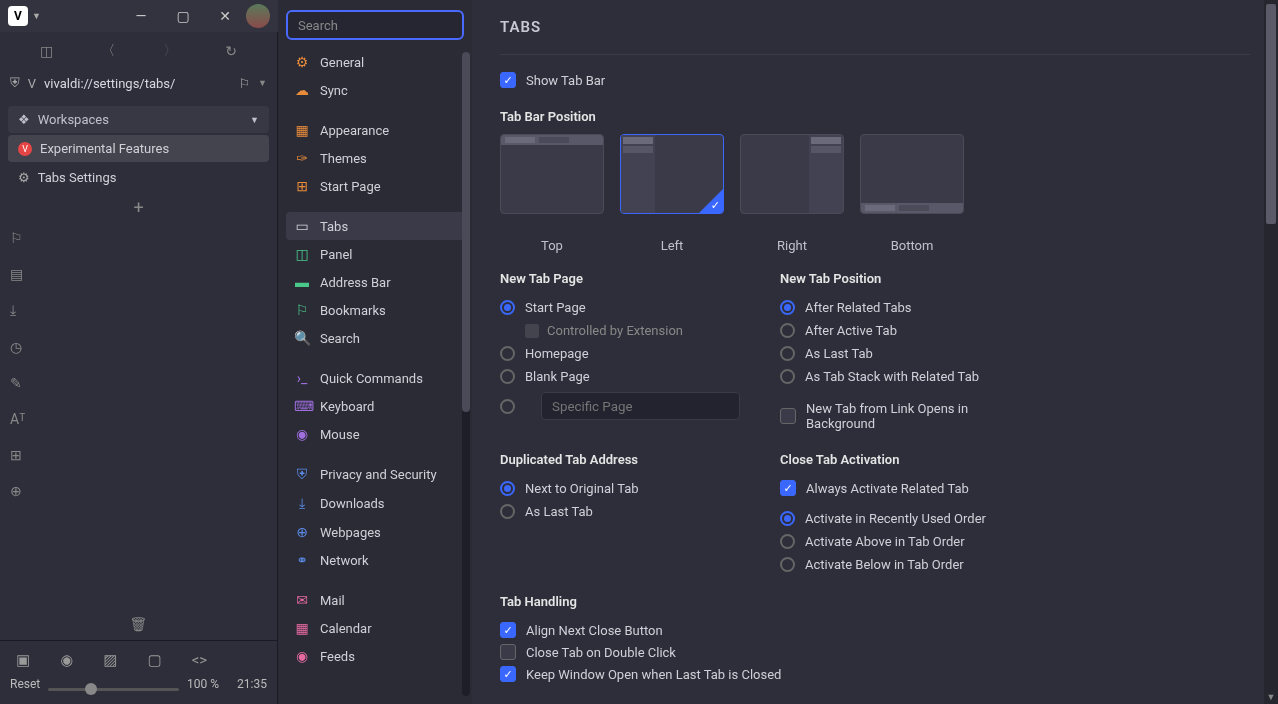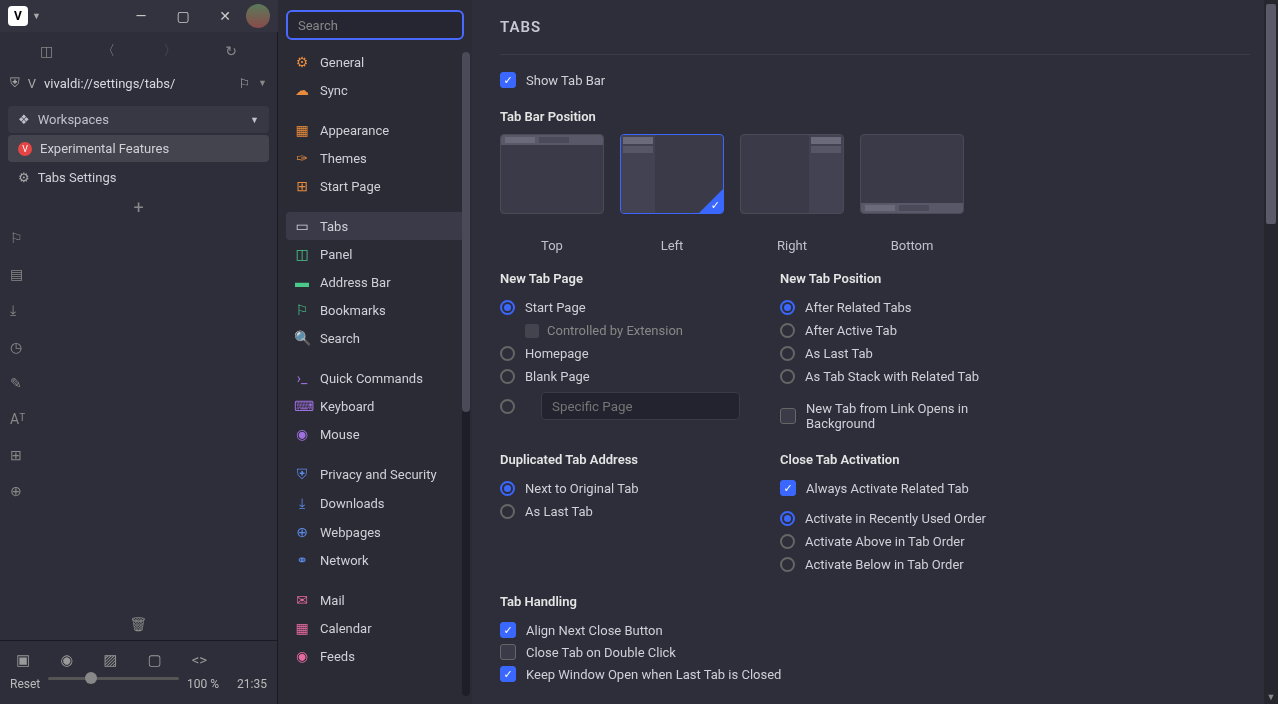--- a/index.html
+++ b/index.html
@@ -35,21 +35,21 @@
 
 .leftspacer { flex:1; }
 .trash { text-align:center; color:#888; font-size:14px; padding:8px; }
 
 .panelstrip { position:absolute; left:0; top:230px; width:34px; display:flex; flex-direction:column; gap:20px; padding-left:10px; }
 .panelstrip .picn { color:#888; font-size:14px; }
 
 .bottombar { height:64px; border-top:1px solid #1a1a24; display:flex; flex-direction:column; padding:6px 10px; }
 .bicons { display:flex; gap:30px; padding:4px 6px; }
 .bicons .picn { color:#999; font-size:15px; }
-.brow2 { display:flex; align-items:flex-start; gap:8px; margin-top:4px; }
+.brow2 { display:flex; align-items:flex-end; gap:8px; margin-top:4px; }
 .brow2 .reset { color:#bbb; font-size:12px; }
 .brow2 .slider { flex:1; height:3px; background:#555; position:relative; border-radius:2px; }
 .brow2 .slider .thumb { position:absolute; left:28%; top:-5px; width:12px; height:12px; border-radius:50%; background:#888; }
 .brow2 .zoom { color:#bbb; font-size:12px; }
 .brow2 .time { color:#bbb; font-size:12px; margin-left:10px; }
 
 
 .settingsnav { width:194px; background:#2b2b36; display:flex; flex-direction:column; padding:10px 8px; position:relative; }
 .searchbox { height:30px; background:#262632; border:2px solid #4a6aff; border-radius:6px; padding:0 10px; color:#888; display:flex; align-items:center; margin-bottom:8px; }
 .navlist { flex:1; overflow-y:auto; }

